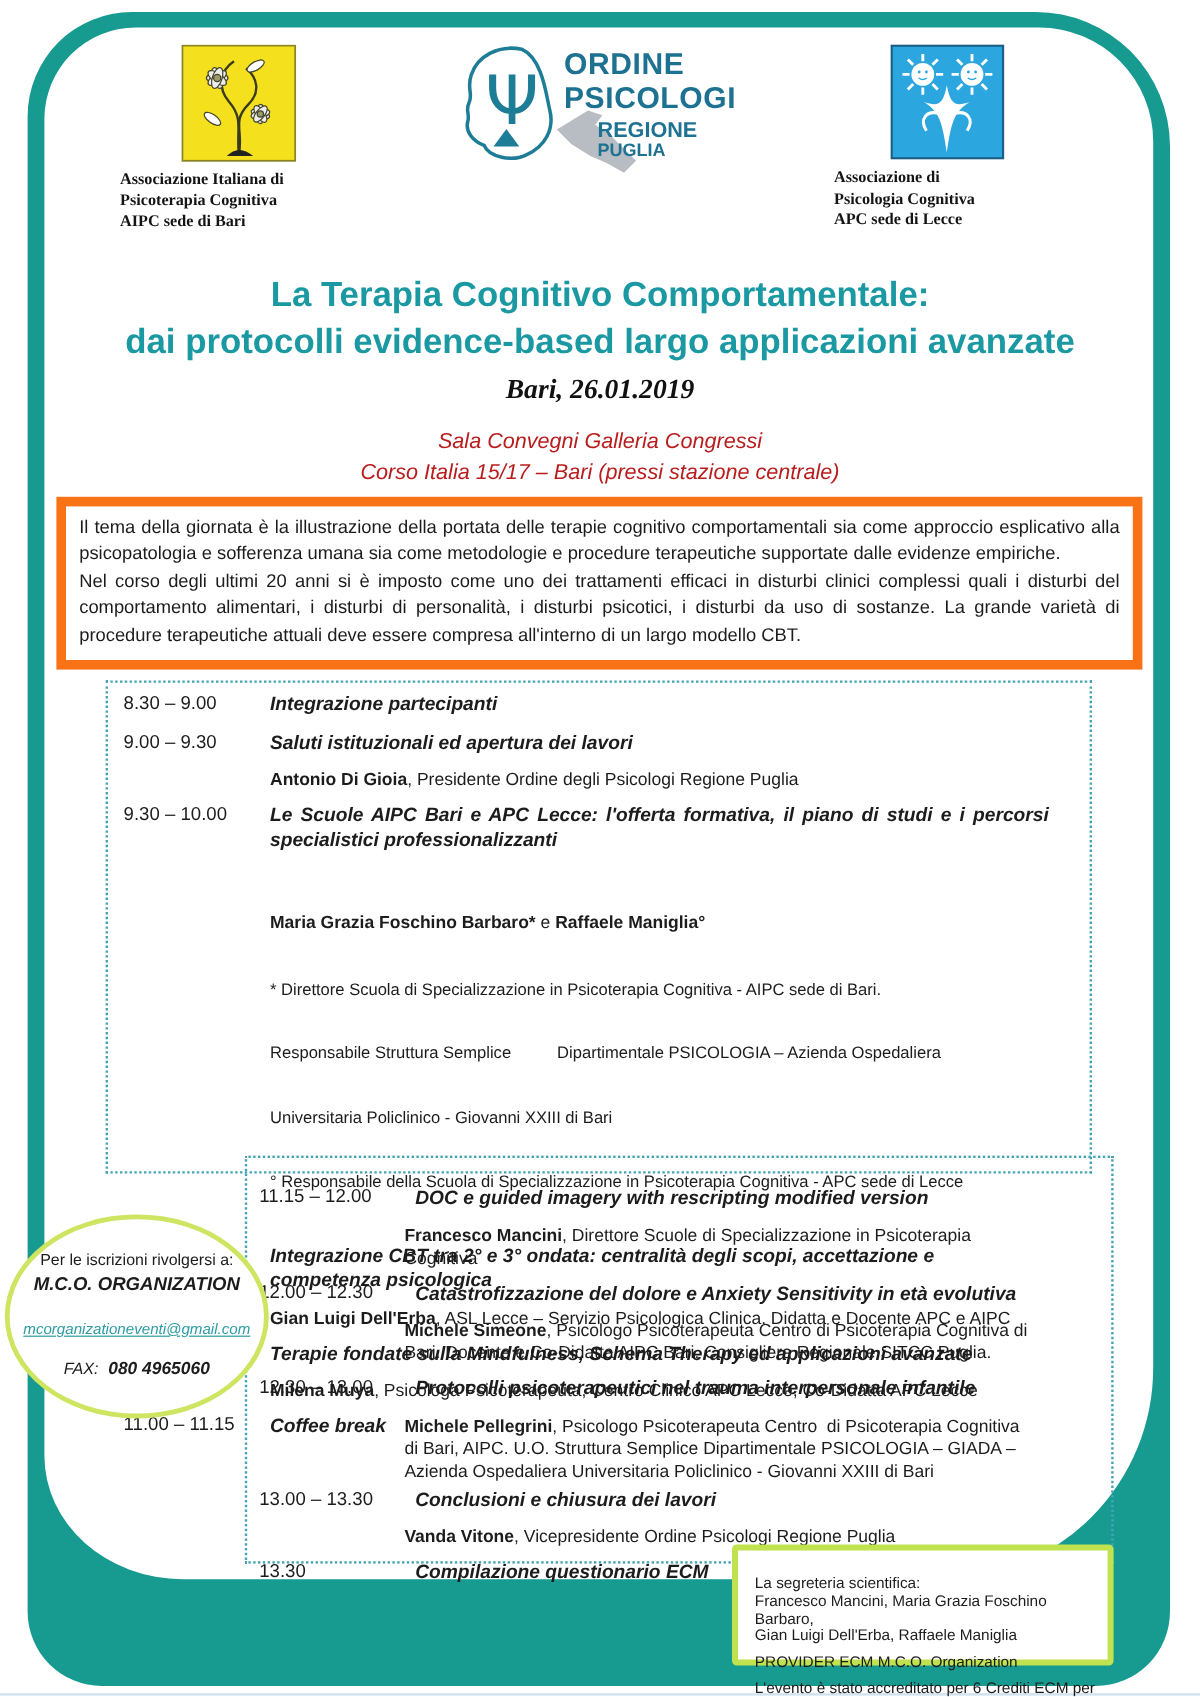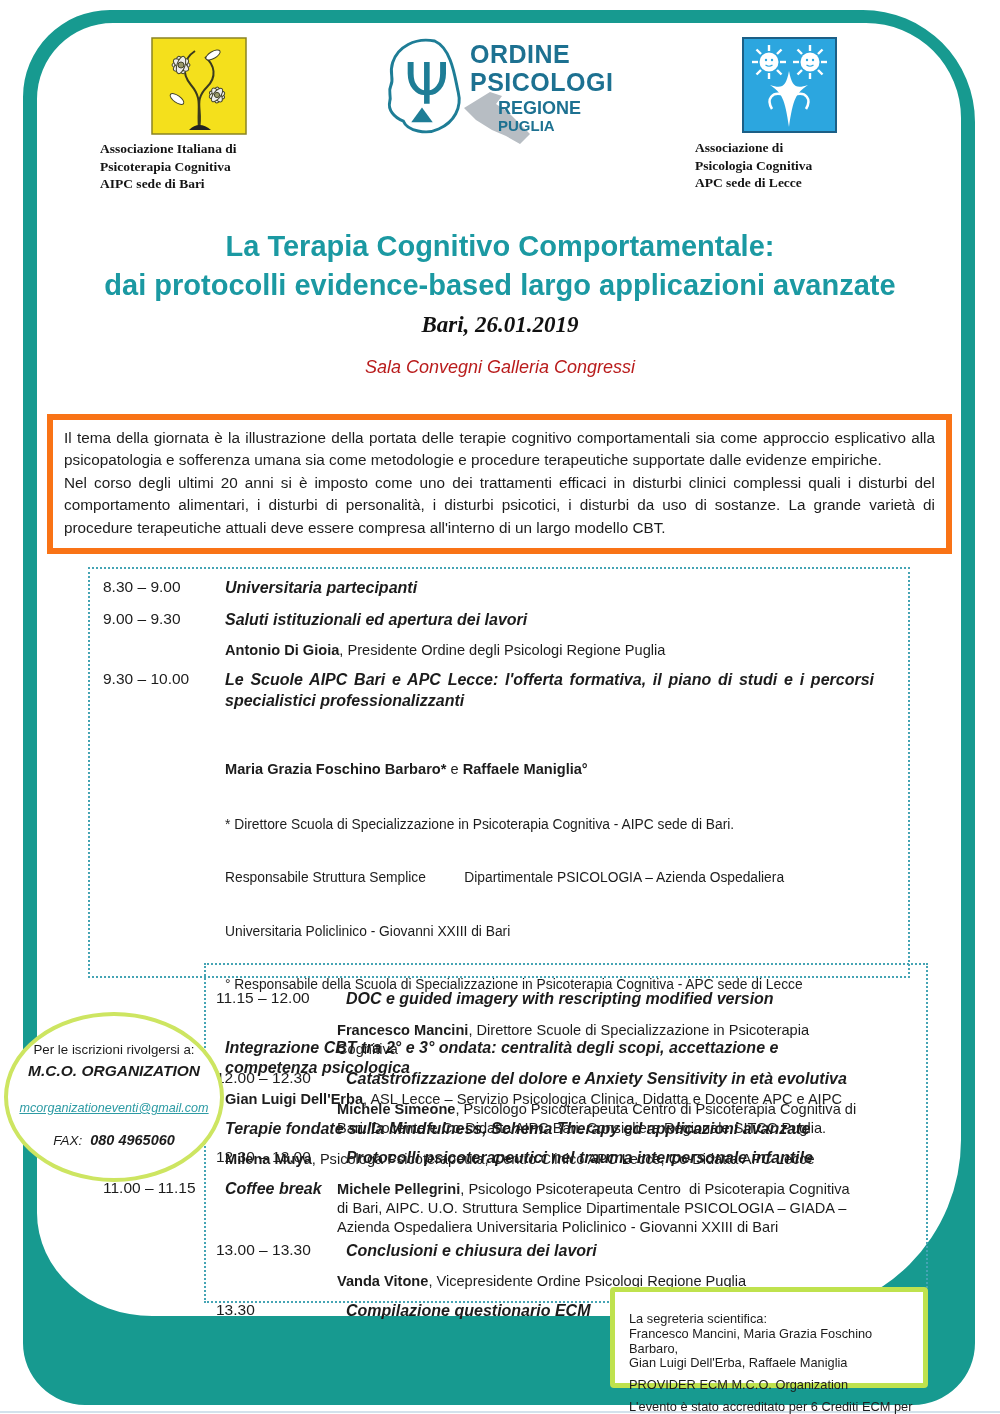--- a/index.html
+++ b/index.html
@@ -17,21 +17,21 @@
   #center-logo-text .l2{font-size:25px;letter-spacing:.5px;margin-top:3px;}
   #center-logo-text .l3{font-size:18px;margin-left:28px;margin-top:4px;position:relative;z-index:2;}
   #center-logo-text .l4{font-size:15px;margin-left:28px;margin-top:1px;position:relative;z-index:2;}
   #puglia-map{position:absolute;left:-8px;top:48px;z-index:1;}
   
   .ctr{left:0;width:1000px;text-align:center;}
   #title1,#title2{font-size:29px;font-weight:bold;color:#1b99a2;}
   #event-date{font-family:"Liberation Serif",serif;font-size:23px;font-weight:bold;font-style:italic;color:#111;}
   .venue{font-size:18px;font-style:italic;color:#b91c1c;}
   
-  #intro-box{left:47px;top:414px;width:905px;box-sizing:border-box;border:6px solid #f97316;
+  #intro-box{left:47px;top:414px;width:905px;box-sizing:border-box;border:8px solid #f97316;
              padding:7px 11px 9px 11px;font-size:15.3px;line-height:22.4px;text-align:justify;z-index:2;}
   
   .pbox{box-sizing:border-box;border:2px dotted #45a4b4;background:transparent;z-index:2;}
   #box1{left:88px;top:567px;width:822px;height:411px;padding-top:9px;}
   #box2{left:204px;top:963px;width:724px;height:340px;padding-top:24px;}
   .prow{display:flex;margin-bottom:11px;}
   .ptime{flex:0 0 122px;padding-left:13px;font-size:15.5px;}
   .ptitle{flex:1;padding-right:34px;font-weight:bold;font-style:italic;font-size:16px;line-height:20.5px;}
   .ptitle.justify{text-align:justify;}
   .pspeaker{margin:0 30px 10px 135px;font-size:14.6px;line-height:19px;white-space:pre-wrap;}
@@ -155,30 +155,31 @@
   <div class="abs logo-caption" style="left:695px;top:139px;width:200px;z-index:2">
     <div>Associazione di</div>
     <div>Psicologia Cognitiva</div>
     <div>APC sede di Lecce</div>
   </div>
 
   <div class="abs ctr" id="title1" style="top:230px;z-index:2">La Terapia Cognitivo Comportamentale:</div>
   <div class="abs ctr" id="title2" style="top:269px;z-index:2">dai protocolli evidence-based largo applicazioni avanzate</div>
   <div class="abs ctr" id="event-date" style="top:312px;z-index:2">Bari, 26.01.2019</div>
   <div class="abs ctr venue" style="top:357px;z-index:2">Sala Convegni Galleria Congressi</div>
+  <div class="abs ctr venue" style="top:383px;z-index:2">Corso Italia 15/17 – Bari (pressi stazione centrale)</div>
 
   <div class="abs" id="intro-box">
     <div>Il tema della giornata è la illustrazione della portata delle terapie cognitivo comportamentali sia come approccio esplicativo alla psicopatologia e sofferenza umana sia come metodologie e procedure terapeutiche supportate dalle evidenze empiriche.</div>
     <div>Nel corso degli ultimi 20 anni si è imposto come uno dei trattamenti efficaci in disturbi clinici complessi quali i disturbi del comportamento alimentari, i disturbi di personalità, i disturbi psicotici, i disturbi da uso di sostanze. La grande varietà di procedure terapeutiche attuali deve essere compresa all'interno di un largo modello CBT.</div>
   </div>
 
   <div class="abs pbox" id="box1">
     <div class="prow">
       <div class="ptime">8.30 – 9.00</div>
-      <div class="ptitle">Universitaria partecipanti</div>
+      <div class="ptitle">Integrazione partecipanti</div>
     </div>
     <div class="prow">
       <div class="ptime">9.00 – 9.30</div>
       <div class="ptitle">Saluti istituzionali ed apertura dei lavori</div>
     </div>
     <div class="pspeaker"><span class="sname">Antonio Di Gioia</span><span>, Presidente Ordine degli Psicologi Regione Puglia</span></div>
     <div class="prow">
       <div class="ptime">9.30 – 10.00</div>
       <div class="ptitle justify">Le Scuole AIPC Bari e APC Lecce: l'offerta formativa, il piano di studi e i percorsi specialistici professionalizzanti</div>
     </div>

